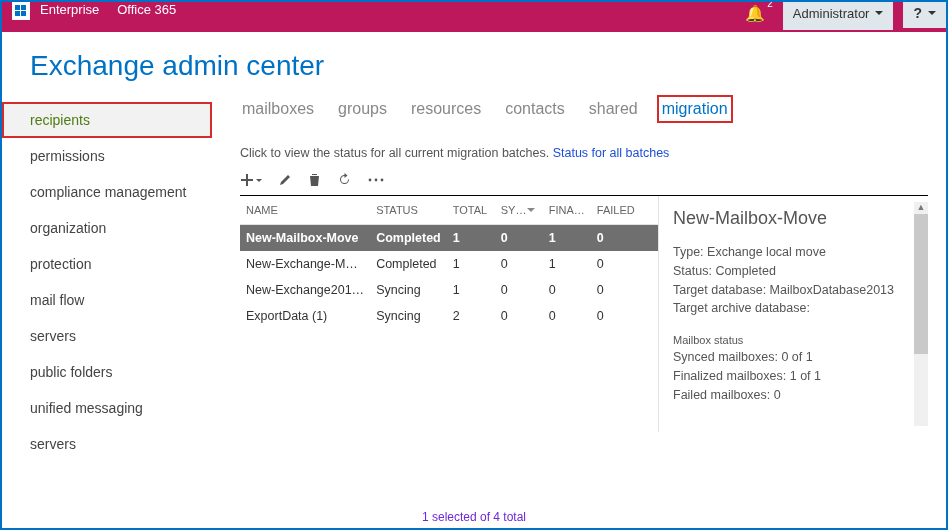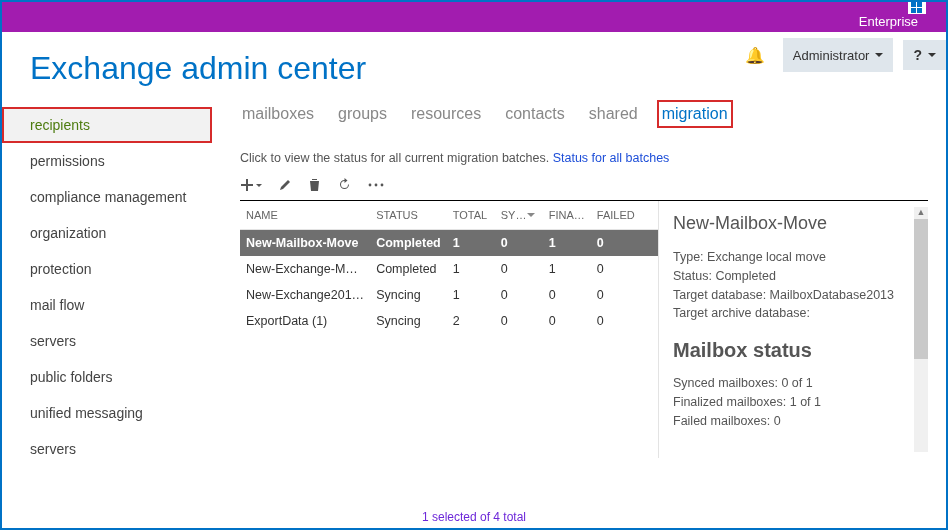--- a/index.html
+++ b/index.html
@@ -8,27 +8,26 @@
     font-size: 13px;
     color: #333;
     background: #fff;
     width: 948px;
     height: 530px;
     border: 2px solid #0072c6;
     overflow: hidden;
     position: relative;
   }
   .topbar {
-    background: #a21caf;
+    background: #be185d;
     color: #fff;
     height: 30px;
     display: flex;
-    align-items: flex-end;
+    align-items: flex-start;
     padding: 0 10px;
-    flex-direction: column;
   }
   .topbar .logo {
     width: 18px; height: 18px; background:#fff; margin-right:10px;
     display:inline-flex;align-items:center;justify-content:center;
     color:#0072c6;font-size:11px;font-weight:bold;
   }
   .topbar .tabhdr { margin-right: 18px; font-size:13px; cursor:pointer; }
   .topbar .right { margin-left:auto; display:flex; align-items:center; gap:10px; }
   .bell { font-size:16px; position:relative; }
   .bell sup { font-size:10px; position:absolute; top:-6px; right:-8px; }
@@ -37,21 +36,21 @@
     display:flex; align-items:center; padding:17px 10px; font-size:13px;
     margin:-6px 0 -6px 8px;
   }
   .help-box {
     background:#dfe6ec; color:#333; height:30px;
     display:flex; align-items:center; padding:0 10px; font-size:14px; font-weight:bold;
     margin:-6px -10px -6px 0;
   }
   .caret-down::after{content:"";display:inline-block;margin-left:6px;border:4px solid transparent;border-top-color:currentColor;transform:translateY(2px);}
   .title {
-    font-size: 32px; color:#0072c6; font-weight:300;
+    font-size: 28px; color:#0072c6; font-weight:300;
     padding: 18px 28px 16px;
   }
   .layout { display:flex; height: calc(100% - 30px - 64px - 22px); }
   .sidebar {
     width: 210px; padding-top:4px;
   }
   .side-item {
     padding: 10px 14px 10px 28px; color:#444; font-size:14px; cursor:pointer;
   }
   .side-item.active {
@@ -80,21 +79,21 @@
   tbody tr.selected { background:#6f6f6f; color:#fff; font-weight:600;}
   tbody tr.selected td { color:#fff; }
   .col-name{width:120px;} .col-status{width:70px;} .col-num{width:48px;} .col-fail{width:50px;}
   .details {
     width:270px; border-left:1px solid #e3e3e3;
     padding:12px 6px 12px 14px; font-size:12.5px; color:#555;
     position:relative;
   }
   .details h2 { font-size:18px; font-weight:300; color:#555; margin-bottom:14px;}
   .details .sect { margin-bottom:16px; line-height:1.5; }
-  .details h3 { font-size:20px; font-weight:700; color:#555; margin-bottom:12px;}
+  .details h3 { font-size:11px; font-weight:400; color:#555; margin-bottom:2px;}
   .details .scrollbar {
     position:absolute; right:0; top:6px; width:14px; height:calc(100% - 12px);
     background:#f0f0f0;
   }
   .details .scrollbar .thumb{background:#c9c9c9;width:100%;height:140px;margin-top:2px;}
   .details .scrollbar .arr{font-size:9px;text-align:center;color:#777;}
   .footer {
     position:absolute; bottom:4px; left:0; right:0; text-align:center;
     font-size:12px; color:#6d28d9;
   }

